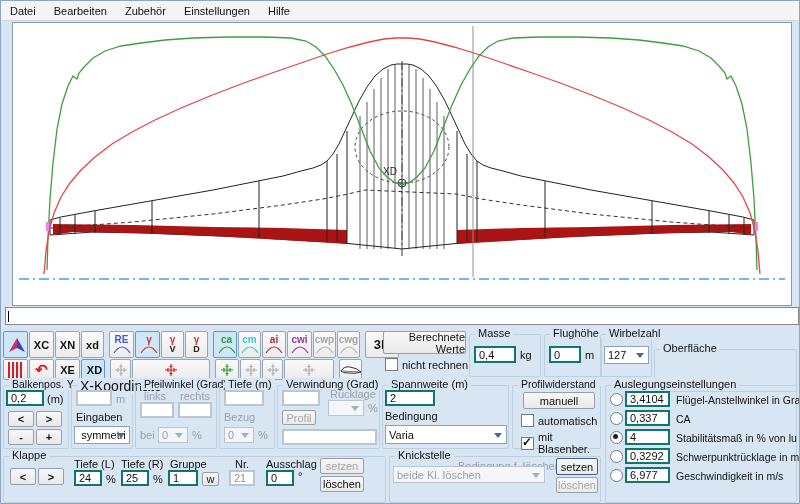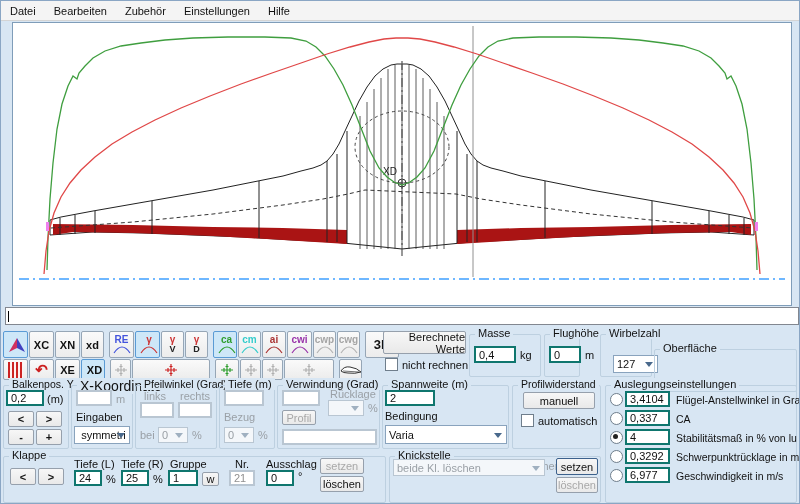--- a/index.html
+++ b/index.html
@@ -278,29 +278,29 @@
   <span class="box"></span>
   <span>nicht rechnen</span>
 </div>
 
 <div class="grp" style="left:468px;top:333px;width:72px;height:43px;">
   <span class="glabel">Masse</span>
   <div class="inp abs" style="left:4px;top:11px;width:42px;height:17px;">0,4</div>
   <span class="lbl" style="left:50px;top:14px;">kg</span>
 </div>
 
-<div class="grp" style="left:543px;top:333px;width:36px;height:43px;">
+<div class="grp" style="left:543px;top:333px;width:58px;height:43px;">
   <span class="glabel">Flughöhe</span>
   <div class="inp abs" style="left:4px;top:11px;width:32px;height:17px;">0</div>
   <span class="lbl" style="left:40px;top:14px;">m</span>
 </div>
 
 <div class="grp" style="left:599px;top:333px;width:52px;height:43px;">
   <span class="glabel">Wirbelzahl</span>
-  <div class="sel abs" style="left:3px;top:20px;width:45px;height:18px;margin-left:9px;">
+  <div class="sel abs" style="left:3px;top:11px;width:45px;height:18px;">
     <span>127</span>
     <span class="arrow"></span>
   </div>
 </div>
 
 <div class="grp" style="left:653px;top:333px;width:143px;height:43px;margin-top:15px;">
   <span class="glabel">Oberfläche</span>
 </div>
 
 <div class="grp" style="left:2px;top:384px;width:66px;height:64px;">
@@ -371,20 +371,24 @@
     <span class="arrow"></span>
   </div>
 </div>
 
 <div class="grp" style="left:511px;top:384px;width:89px;height:64px;">
   <span class="glabel" style="font-size:10.5px;">Profilwiderstand</span>
   <div class="btn abs" style="left:10px;top:6px;width:72px;height:17px;">manuell</div>
   <div class="chk" style="left:8px;top:28px;">
     <span class="box"></span>
     <span>automatisch</span>
+  </div>
+  <div class="chk" style="left:8px;top:45px;">
+    <span class="box on"></span>
+    <span>mit Blasenber.</span>
   </div>
 </div>
 
 <div class="grp" style="left:2px;top:455px;width:383px;height:47px;">
   <span class="glabel">Klappe</span>
   <div class="btn abs" style="left:6px;top:11px;width:26px;height:17px;font-weight:bold;">&lt;</div>
   <div class="btn abs" style="left:34px;top:11px;width:26px;height:17px;font-weight:bold;">&gt;</div>
   <span class="lbl" style="left:70px;top:1px;">Tiefe (L)</span>
   <div class="inp abs" style="left:70px;top:13px;width:28px;height:16px;">24</div>
   <span class="lbl" style="left:102px;top:16px;">%</span>
@@ -399,21 +403,21 @@
   <span class="lbl" style="left:262px;top:1px;">Ausschlag</span>
   <div class="inp abs" style="left:262px;top:13px;width:28px;height:16px;">0</div>
   <span class="lbl" style="left:294px;top:13px;">°</span>
   <div class="btn dis abs" style="left:316px;top:1px;width:44px;height:16px;">setzen</div>
   <div class="btn abs" style="left:316px;top:19px;width:44px;height:16px;">löschen</div>
 </div>
 
 <div class="grp" style="left:388px;top:455px;width:212px;height:47px;">
   <span class="glabel">Knickstelle</span>
   <span class="lbl gray" style="left:68px;top:3px;">Bedingung f. löschen</span>
-  <div class="sel dis abs" style="left:3px;top:2px;width:152px;height:17px;">
+  <div class="sel dis abs" style="left:3px;top:9px;width:152px;height:17px;">
     <span>beide Kl. löschen</span>
     <span class="arrow"></span>
   </div>
   <div class="btn bold-border abs" style="left:166px;top:1px;width:42px;height:17px;">setzen</div>
   <div class="btn dis abs" style="left:166px;top:20px;width:42px;height:16px;">löschen</div>
 </div>
 
 <div class="grp" id="ausleg-group" style="left:604px;top:384px;width:192px;height:118px;">
   <span class="glabel">Auslegungseinstellungen</span>
 <div class="ausl-row" style="top: 5px;">

